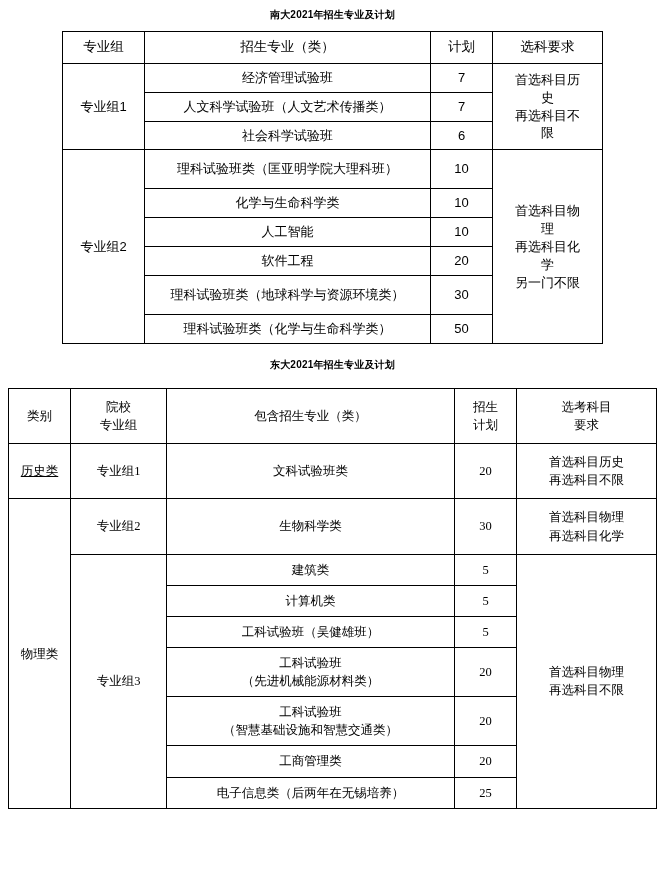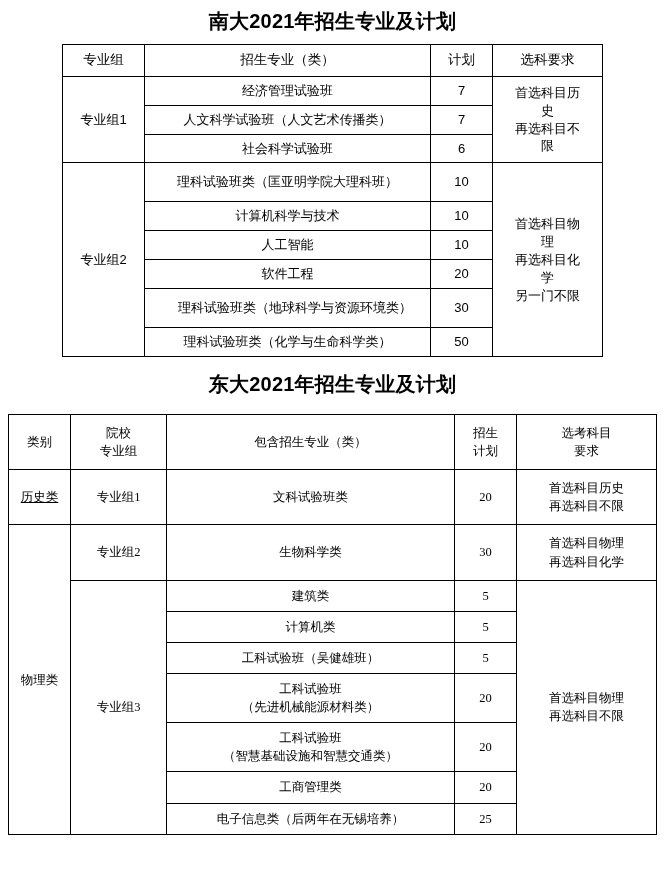--- a/index.html
+++ b/index.html
@@ -16,21 +16,21 @@
   }
   .page {
     width: 665px;
     height: 890px;
     position: relative;
     box-sizing: border-box;
   }
   .section-title {
     text-align: center;
     font-weight: bold;
-    font-size: 20px;
+    font-size: 10px;
     letter-spacing: 0.2px;
     margin: 8px 0 9px 0;
     font-family: "Liberation Sans", sans-serif;
   }
   
   .t1-wrap {
     padding: 0 62px 0 62px;
   }
   table.t1 {
     border-collapse: collapse;
@@ -128,33 +128,33 @@
           <td rowspan="6">专业组2</td>
           <td style="padding:10px 30px;">理科试验班类（匡亚明学院大理科班）</td>
           <td>10</td>
           <td rowspan="6" class="two-line">
             <span>首选科目物理</span>
             <span>再选科目化学</span>
             <span>另一门不限</span>
           </td>
         </tr>
         <tr>
-          <td>计算机科学与技术</td>
+          <td>化学与生命科学类</td>
           <td>10</td>
         </tr>
         <tr>
           <td>人工智能</td>
           <td>10</td>
         </tr>
         <tr>
           <td>软件工程</td>
           <td>20</td>
         </tr>
         <tr>
-          <td style="padding:10px 18px;text-align:right;">理科试验班类（地球科学与资源环境类）</td>
+          <td style="padding:10px 18px;">理科试验班类（地球科学与资源环境类）</td>
           <td>30</td>
         </tr>
         <tr>
           <td>理科试验班类（化学与生命科学类）</td>
           <td>50</td>
         </tr>
       </tbody>
     </table>
   </div>
 

